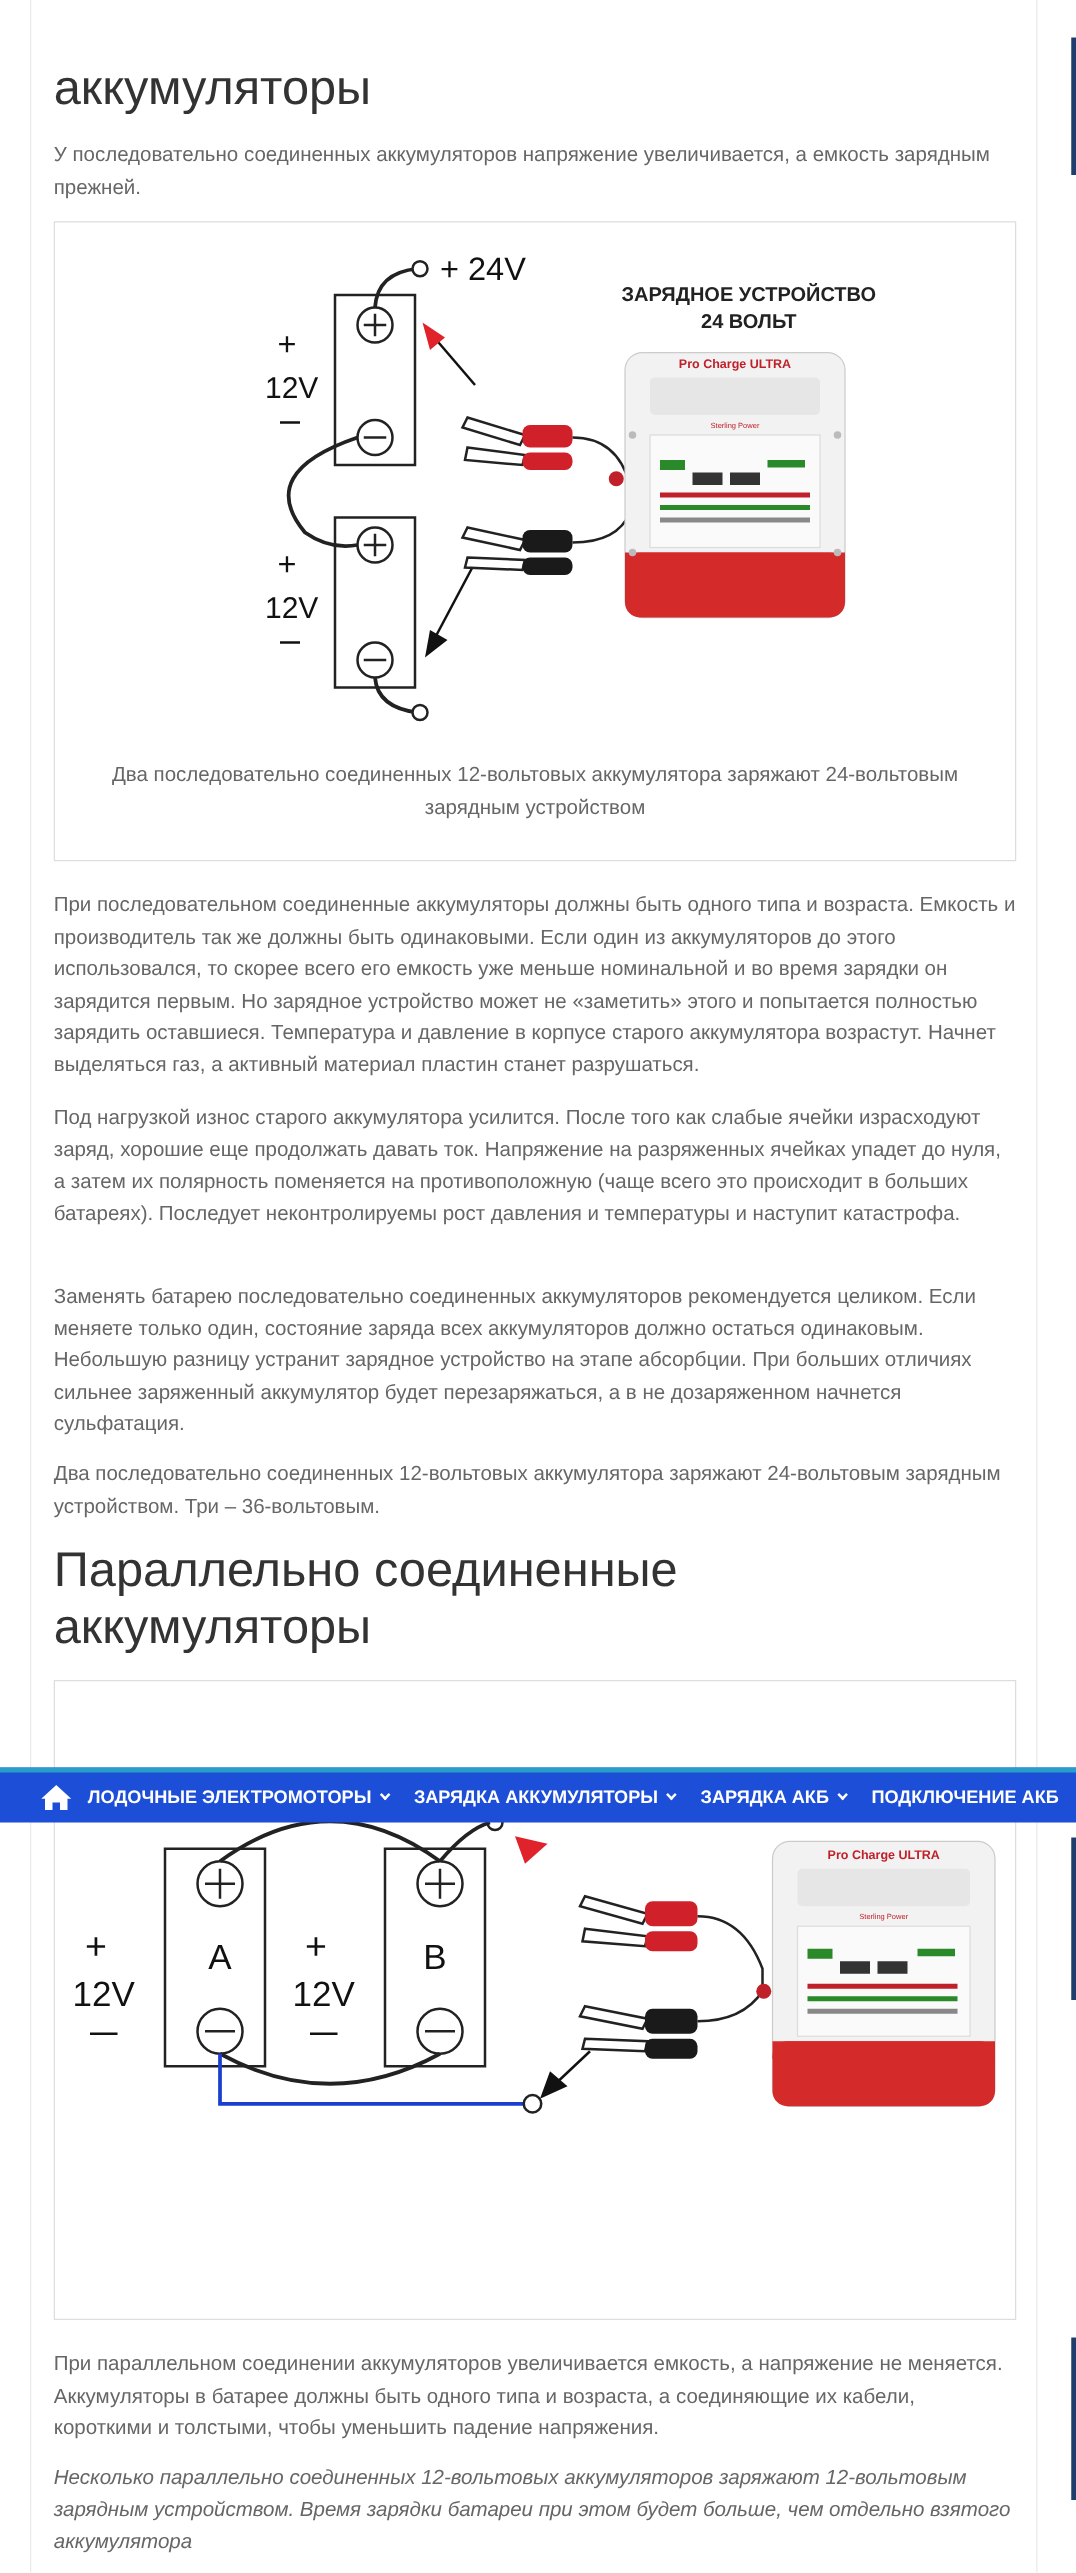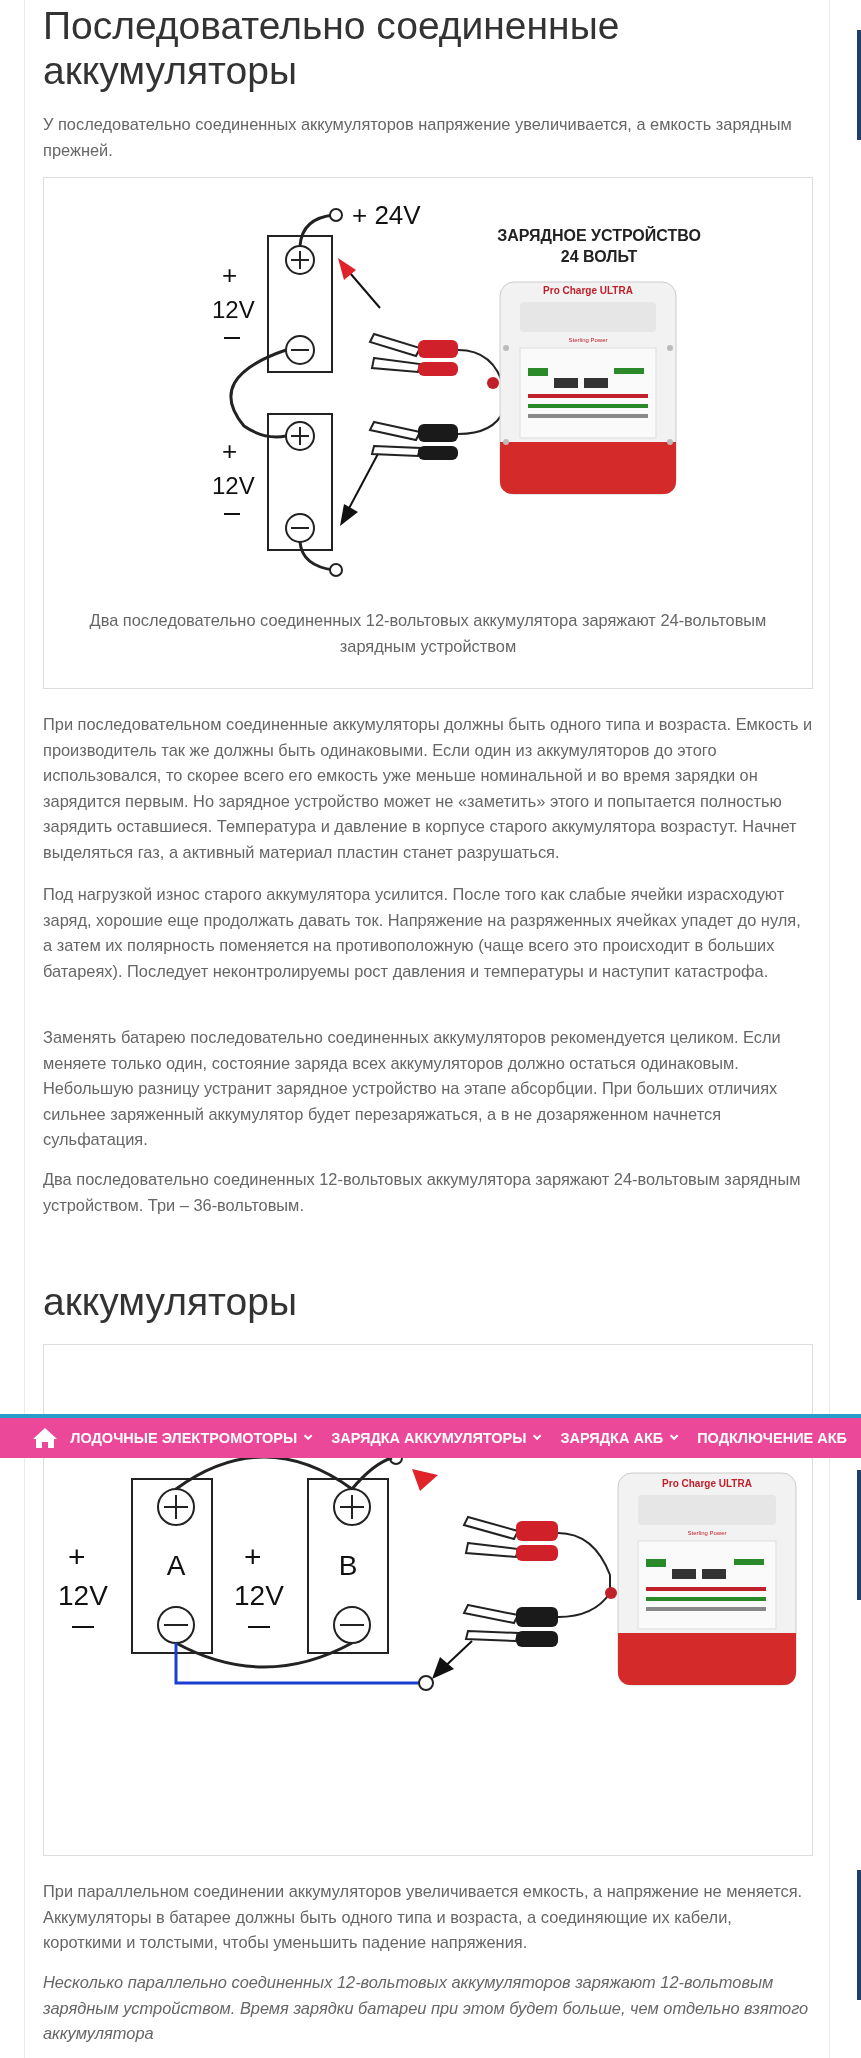--- a/index.html
+++ b/index.html
@@ -54,21 +54,21 @@
     text-align: center;
     font-size: 16.4px;
     line-height: 25.5px;
     color: #666666;
   }
   
   .navbar {
     position: absolute;
     left: 0; top: 1414px;
     width: 861px; height: 44px;
-    background: #ec4899;
+    background: #1d4ed8;
     border-top: 4px solid #289dcc;
     display: flex;
     align-items: center;
   }
   .nav-home {
     width: 46px; height: 40px;
     display: flex; align-items: center; justify-content: center;
     margin-left: 28px;
   }
   .nav-item {
@@ -93,21 +93,21 @@
 <div class="page-border-left"></div>
 <div class="page-border-right"></div>
 <div class="right-strip"></div>
 <div class="strip-mark" style="top:30px;height:110px"></div>
 <div class="strip-mark" style="top:1470px;height:130px"></div>
 <div class="strip-mark" style="top:1870px;height:130px"></div>
 
 <div class="content">
 
   <h2 class="section-title" style="position:absolute;top:3px;left:0;">
-    <span>Последовательно соединенные</span><br>
+    <br>
     <span>аккумуляторы</span>
   </h2>
 
   <p class="body-text" style="position:absolute;top:112px;left:0;width:770px;">У последовательно соединенных аккумуляторов напряжение увеличивается, а емкость зарядным прежней.</p>
 
   <div class="figure" style="left:0;top:177px;width:770px;height:512px;">
     <svg width="768" height="420" viewBox="0 0 768 420">
 
       <rect x="224" y="58" width="64" height="136" fill="#fff" stroke="#222" stroke-width="2"></rect>
       <circle cx="256" cy="82" r="14" fill="#fff" stroke="#222" stroke-width="2"></circle>
@@ -185,21 +185,21 @@
     </svg>
     <div class="caption" style="top:430px;padding:0 30px;">Два последовательно соединенных 12-вольтовых аккумулятора заряжают 24-вольтовым зарядным устройством</div>
   </div>
 
   <p class="body-text" style="position:absolute;top:712px;left:0;width:770px;">При последовательном соединенные аккумуляторы должны быть одного типа и возраста. Емкость и производитель так же должны быть одинаковыми.  Если один из аккумуляторов до этого использовался, то скорее всего его емкость уже меньше номинальной и во время зарядки он зарядится первым.  Но зарядное устройство может не «заметить» этого и попытается полностью зарядить оставшиеся. Температура и давление в корпусе старого аккумулятора возрастут. Начнет выделяться газ, а активный материал пластин станет разрушаться.</p>
   <p class="body-text" style="position:absolute;top:882px;left:0;width:770px;">Под нагрузкой износ старого аккумулятора усилится. После того как слабые ячейки израсходуют заряд, хорошие еще продолжать давать ток. Напряжение на разряженных ячейках упадет до нуля, а затем их полярность поменяется на противоположную (чаще всего это происходит в больших батареях). Последует неконтролируемы рост давления и температуры и наступит катастрофа.</p>
   <p class="body-text" style="position:absolute;top:1025px;left:0;width:770px;">Заменять батарею последовательно соединенных аккумуляторов рекомендуется целиком. Если меняете только один, состояние заряда всех аккумуляторов должно остаться одинаковым. Небольшую разницу устранит зарядное устройство на этапе абсорбции. При больших отличиях сильнее заряженный аккумулятор будет перезаряжаться, а в не дозаряженном начнется сульфатация.</p>
   <p class="body-text" style="position:absolute;top:1167px;left:0;width:770px;">Два последовательно соединенных 12-вольтовых аккумулятора заряжают 24-вольтовым зарядным устройством. Три – 36-вольтовым.</p>
 
   <h2 class="section-title" style="position:absolute;top:1234px;left:0;">
-    <br>
+    <span>Параллельно соединенные</span><br>
     <span>аккумуляторы</span>
   </h2>
 
   <div class="figure" style="left:0;top:1344px;width:770px;height:512px;">
     <svg width="768" height="420" viewBox="0 0 768 420">
 
       <text x="376" y="110" font-family="Liberation Sans, sans-serif" font-size="26" fill="#111">+ 12V</text>
       <circle cx="352" cy="113" r="6" fill="#fff" stroke="#222" stroke-width="2"></circle>
       <polygon points="368,124 394,130 376,146" fill="#e0232a"></polygon>
 

